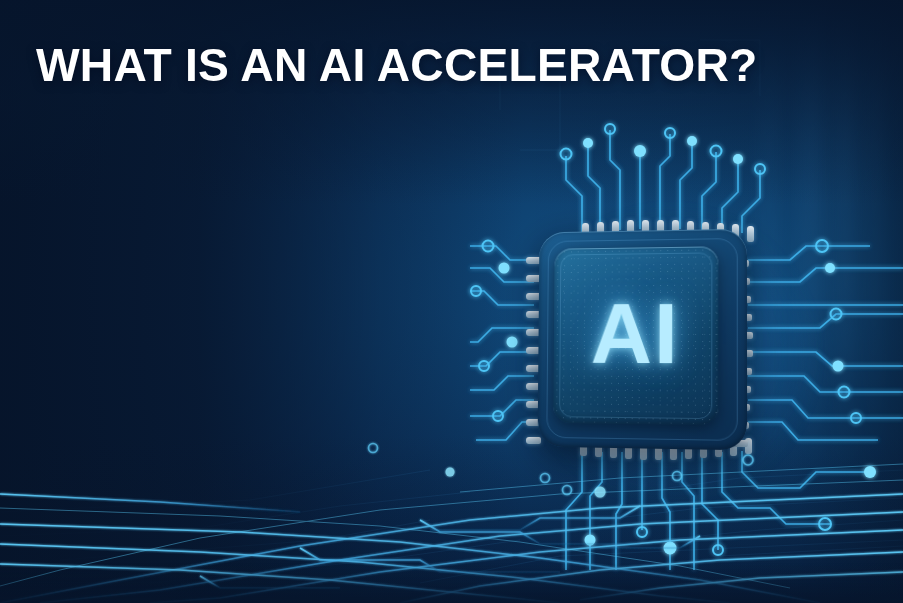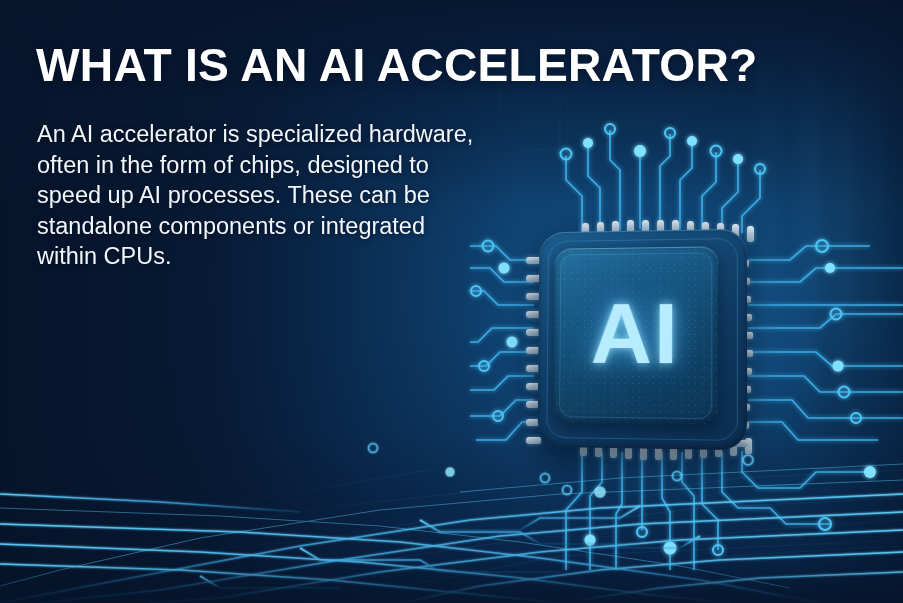--- a/index.html
+++ b/index.html
@@ -412,16 +412,15 @@
         <circle cx="748" cy="32" r="5"></circle>
         <circle cx="373" cy="20" r="4.5"></circle>
       </g>
     </svg>
     <div style="position:absolute;left:0;right:0;bottom:0;height:40px;background:linear-gradient(180deg, rgba(6,20,42,0) 0%, rgba(6,20,42,0.75) 100%);"></div>
   </div>
 
   <div class="title" style="transform: scaleX(0.9833);">WHAT IS AN AI ACCELERATOR?</div>
 
   <div class="copy">
-    <p>An AI accelerator is specialized hardware, often in the form of chips, designed to speed up AI processes. These can be standalone components or integrated within CPUs.</p>
   </div>
 
 </div>
 
 </body></html>

